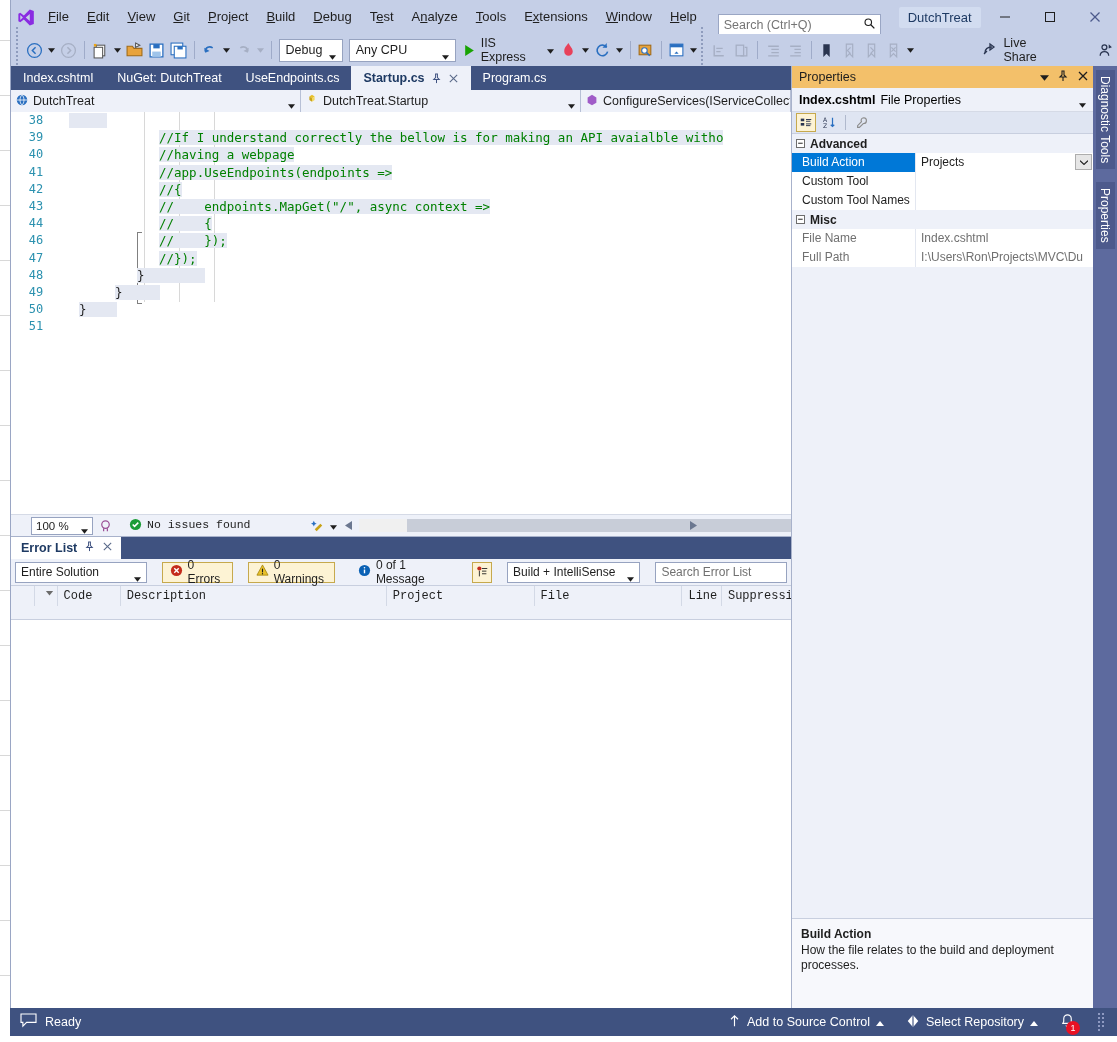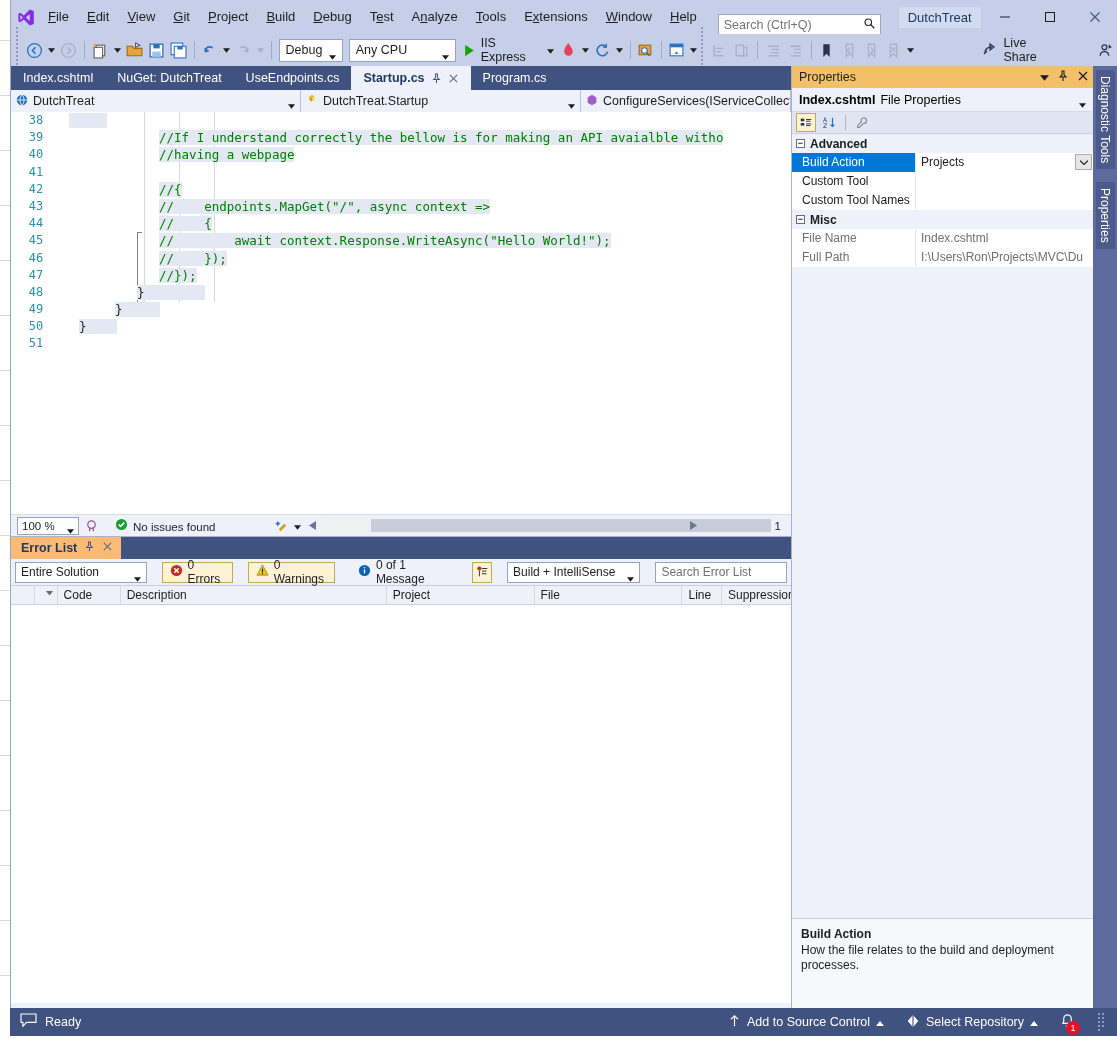--- a/index.html
+++ b/index.html
@@ -115,58 +115,58 @@
   .ig { position:absolute; width:1px; background:#d8d8d8; }
   .brace-bracket { position:absolute; border-left:1px solid #808080; }
   .brace-bracket i { position:absolute; left:0; width:4px; height:1px; background:#808080; }
 
   .editor-status {
     position:absolute; left:0; top:514px; width:780px; height:22px;
     background:#eef1f9; display:flex; align-items:center; font-size:11.5px; color:#1e1e1e;
     border-top:1px solid #d5dae6;
   }
   .zoom-combo {
-    width:62px; height:18px; margin-left:6px; background:#ffffff; border:1px solid #97a3c0;
+    width:62px; height:18px; margin-left:20px; background:#ffffff; border:1px solid #97a3c0;
     font-size:11.5px; display:flex; align-items:center; padding-left:4px; position:relative;
   }
   .zoom-combo .cb-arrow { position:absolute; right:4px; top:6px; }
-  .issues { display:flex; align-items:flex-end; gap:5px; margin-left:16px; }
+  .issues { display:flex; align-items:flex-start; gap:5px; margin-left:16px;font-family:Liberation Mono, monospace; }
   .hscroll { position:relative; flex:1; height:15px; margin:0 6px; display:flex; align-items:center; }
   .hscroll-track { position:absolute; left:16px; right:16px; height:13px; background:#f0f0f0; }
   .hscroll-thumb { position:absolute; left:48px; width:400px; height:13px; background:#c8cdd8; }
   .lnch { display:flex; gap:16px; padding-right:10px; }
 
   
   .errorlist { position:absolute; left:0; top:536px; width:780px; height:472px; background:#eef1f9;
                border-top:1px solid #a8b2cb; }
   .el-tabbar { height:22px; background:#3f5280; display:flex; align-items:flex-end; }
   .el-tab {
-    height:22px; background:#fdba74; color:#1e3a63; font-weight:bold; font-size:12.5px;
+    height:22px; background:#ffffff; color:#1e3a63; font-weight:bold; font-size:12.5px;
     display:flex; align-items:center; gap:7px; padding:0 8px 0 10px;
   }
   .el-toolbar { height:26px; display:flex; align-items:center; gap:15px; padding:2px 4px; background:#eef1f9; }
   .el-combo {
     height:21px; background:#ffffff; border:1px solid #97a3c0; font-size:12px; color:#1e1e1e;
     display:flex; align-items:center; padding-left:5px; position:relative;
   }
   .el-combo .cb-arrow { position:absolute; right:5px; top:8px; }
   .sev-btn {
     height:21px; background:#fdf3d4; border:1px solid #c6a94d; display:flex; align-items:center;
     gap:5px; padding:0 7px; font-size:12px; color:#1e1e1e;
   }
   .sev-btn.plain { background:transparent; border:1px solid transparent; }
   .el-filter { width:22px; height:21px; border:1px solid #c6a94d; background:#fdf3d4;
                display:flex; align-items:center; justify-content:center; }
   .el-search {
     height:21px; width:144px; background:#ffffff; border:1px solid #97a3c0; font-size:12px;
     color:#707070; padding-left:5px; display:flex; align-items:center;
   }
   .el-head {
-    height:20px; background:#eef1f9; display:flex; align-items:center;
-    border-top:1px solid #c8cfdf; border-bottom:1px solid #c8cfdf; font-size:12px; color:#1e1e1e;
+    height:35px; background:#eef1f9; display:flex; align-items:flex-start;
+    border-top:1px solid #c8cfdf; border-bottom:1px solid #c8cfdf; font-size:12px; color:#1e1e1e;font-family:Liberation Mono, monospace;
   }
   .el-col { height:20px; line-height:20px; padding-left:6px; border-right:1px solid #d3d9e6; overflow:hidden; white-space:nowrap; }
   .el-body { height:398px; background:#ffffff; }
 
   
   .props { position:absolute; left:780px; top:66px; width:302px; height:942px; background:#eef1f9;
            border-left:1px solid #a8b2cb; }
   .props-title {
     height:22px; background:#f3c06a; display:flex; align-items:center;
     color:#1e1e1e; font-size:12.5px; padding-left:7px; position:relative;
@@ -643,36 +643,33 @@
         <div class="code-row">
           <span class="lnum">39</span>
           <span class="code-txt" style="padding-left:90px"><span class="hl">//If I understand correctly the bellow is for making an API avaialble witho</span></span>
         </div>
         <div class="code-row">
           <span class="lnum">40</span>
           <span class="code-txt" style="padding-left:90px"><span class="hl">//having a webpage</span></span>
         </div>
         <div class="code-row">
           <span class="lnum">41</span>
+          <span class="code-txt" style="padding-left:90px"><span class="hl">//app.UseEndpoints(endpoints =&gt;</span></span>
         </div>
         <div class="code-row">
           <span class="lnum">42</span>
           <span class="code-txt" style="padding-left:90px"><span class="hl">//{</span></span>
         </div>
         <div class="code-row">
           <span class="lnum">43</span>
           <span class="code-txt" style="padding-left:90px"><span class="hl">//    endpoints.MapGet("/", async context =&gt;</span></span>
         </div>
         <div class="code-row">
           <span class="lnum">44</span>
           <span class="code-txt" style="padding-left:90px"><span class="hl">//    {</span></span>
-        </div>
-        <div class="code-row">
-          <span class="lnum">45</span>
-          <span class="code-txt" style="padding-left:90px"><span class="hl">//        await context.Response.WriteAsync("Hello World!");</span></span>
         </div>
         <div class="code-row">
           <span class="lnum">46</span>
           <span class="code-txt" style="padding-left:90px"><span class="hl">//    });</span></span>
         </div>
         <div class="code-row">
           <span class="lnum">47</span>
           <span class="code-txt" style="padding-left:90px"><span class="hl">//});</span></span>
         </div>
         <div class="code-row">

